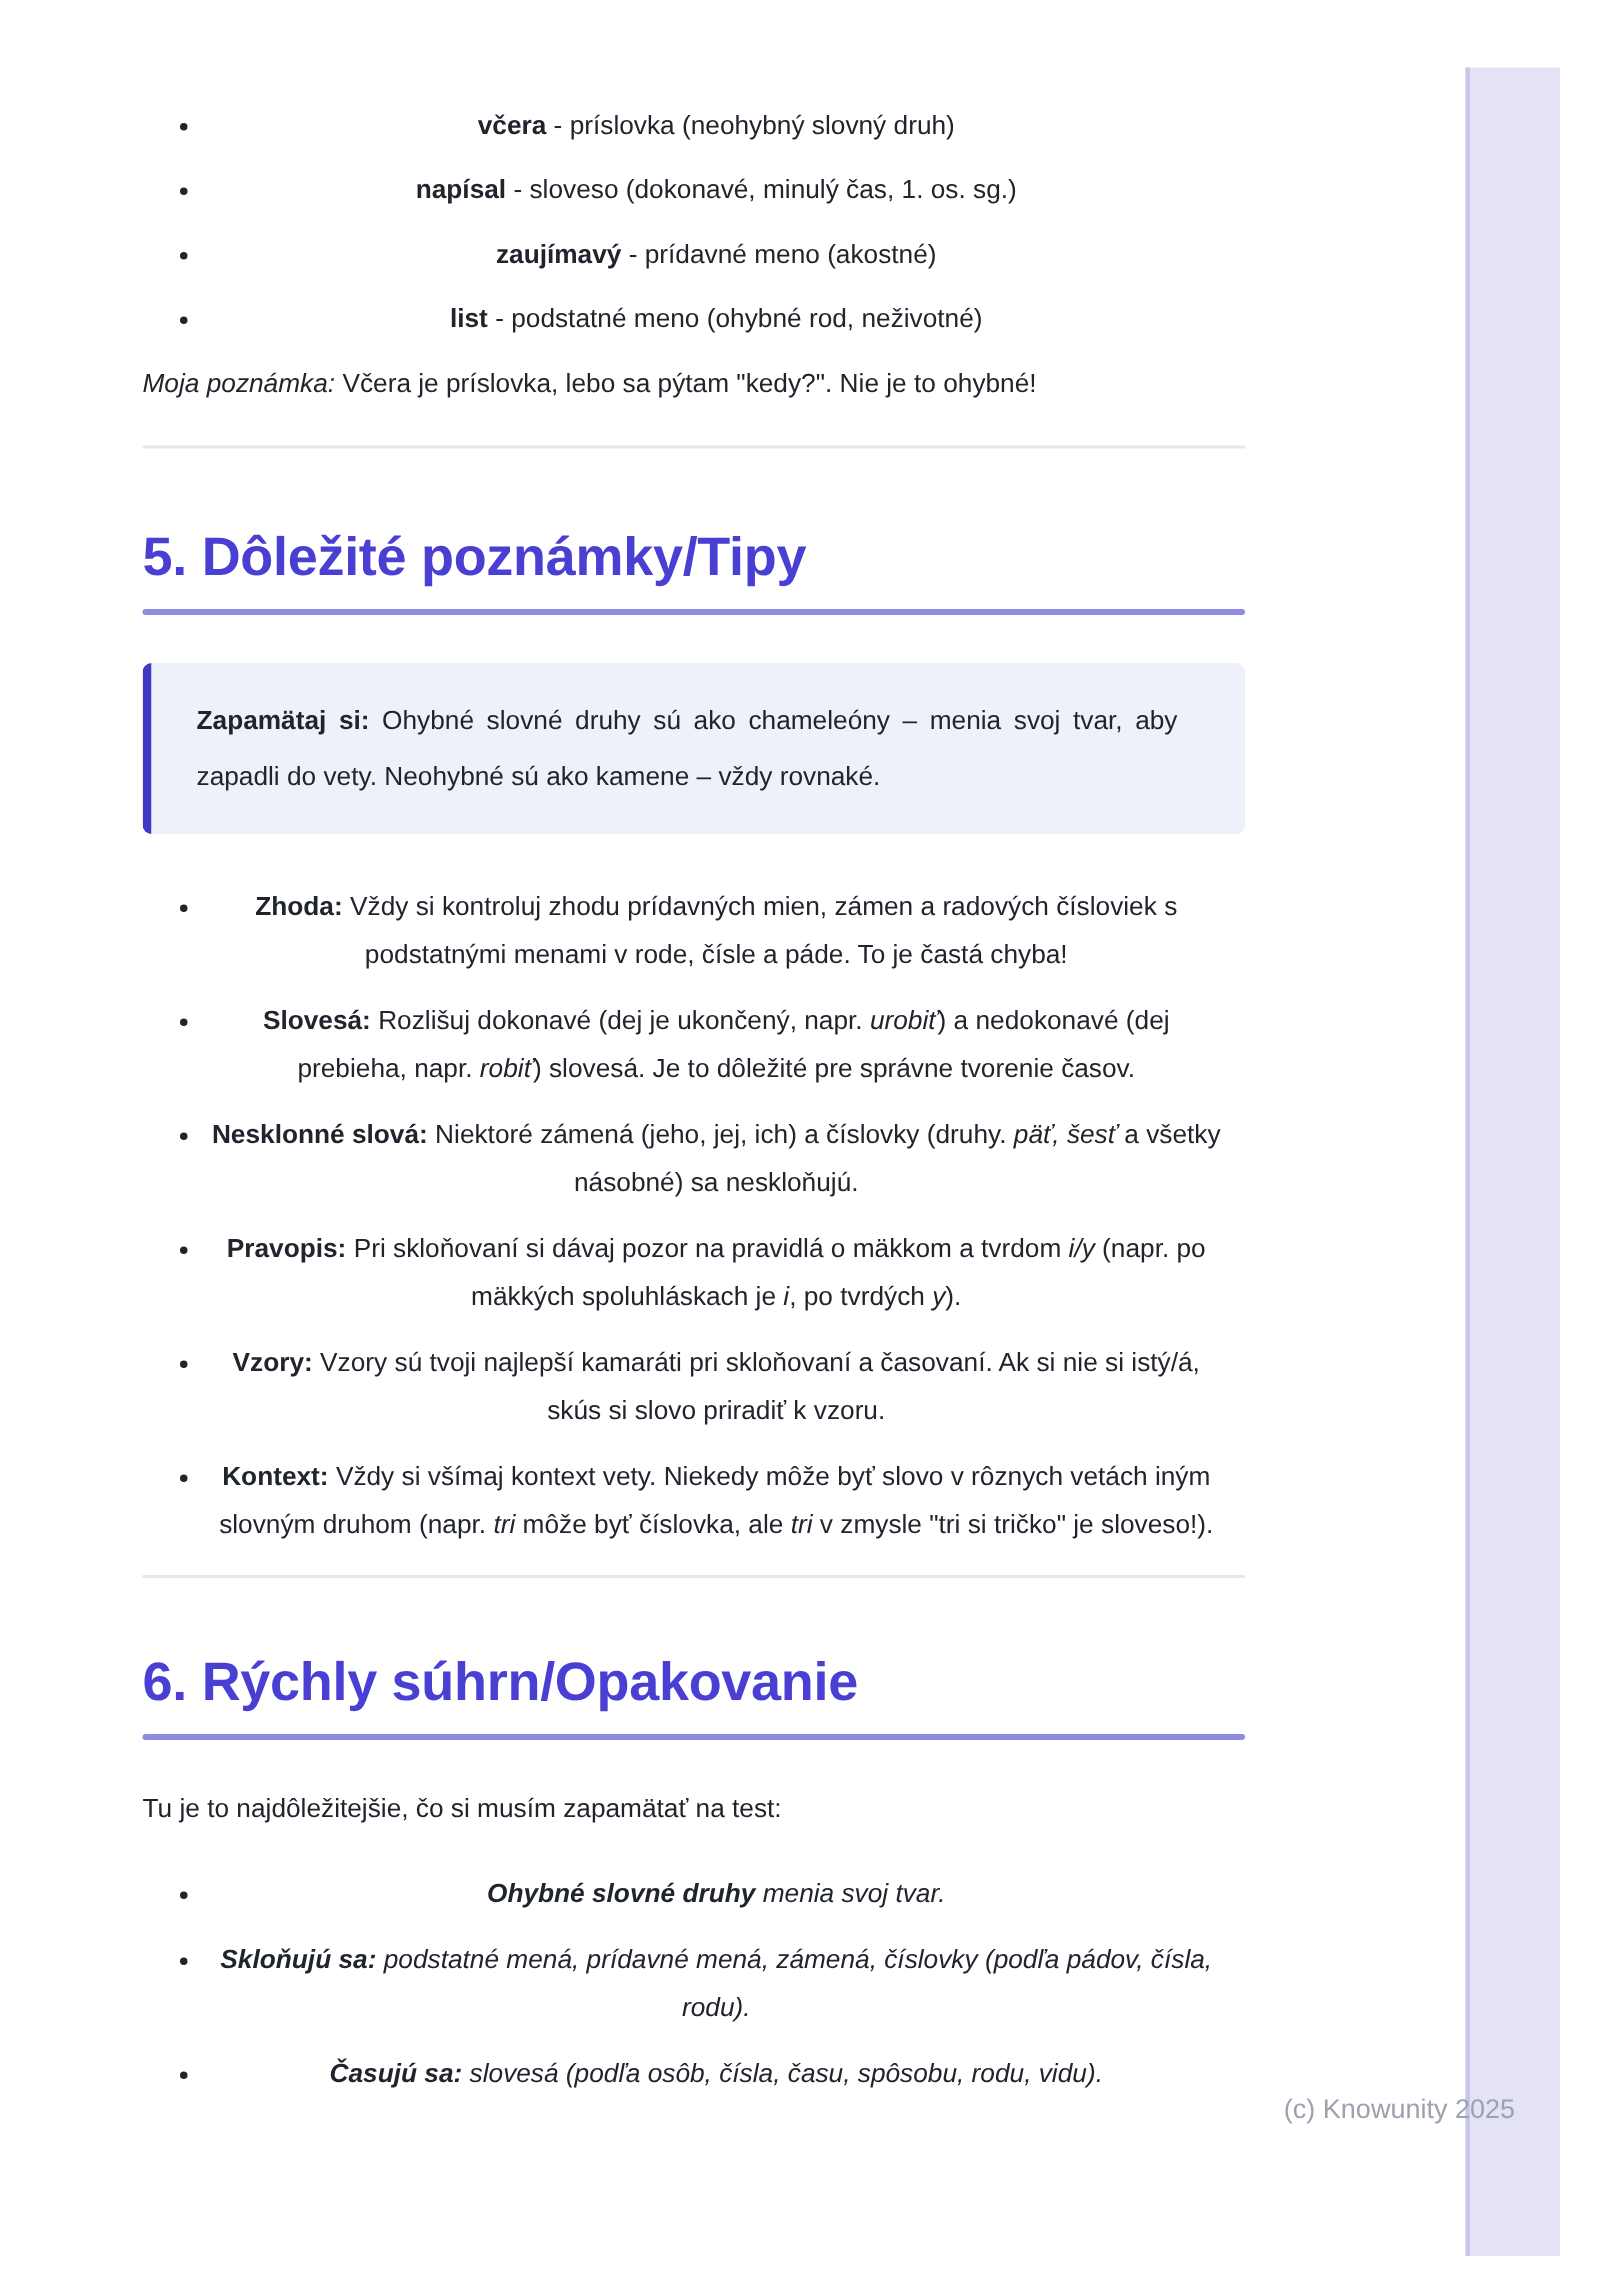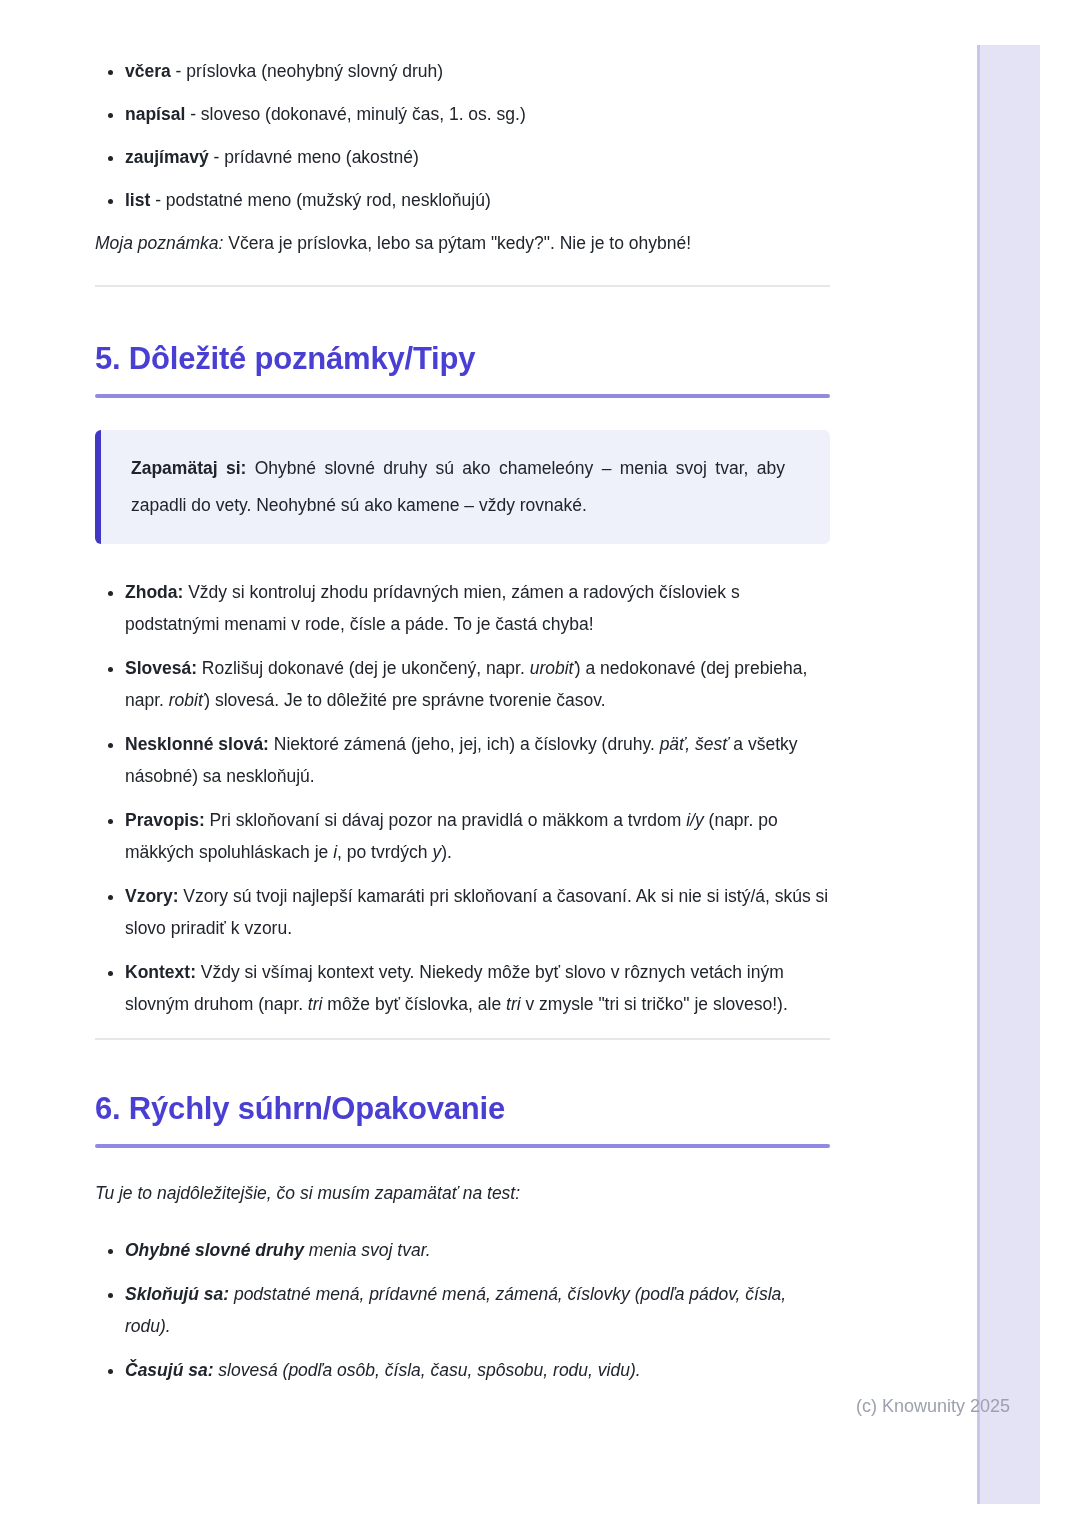--- a/index.html
+++ b/index.html
@@ -25,59 +25,59 @@
     background:var(--edge-bar);border-left:3px solid var(--edge-bar-line);
   }
   .footer{
     position:absolute;top:1396px;right:70px;
     font-size:18px;color:var(--footer-text);z-index:2;
   }
   .content{
     position:absolute;left:95px;top:0;width:735px;
     padding-top:56px;font-size:17.5px;line-height:30px;z-index:1;
   }
-  ul.list{list-style:disc;margin:0;padding:0 0 0 30px;}
+  ul.list{list-style:disc;margin:12px;padding:0 0 0 30px;text-align:center;}
   ul.top-list li{line-height:30px;margin-bottom:13px;}
   p.note{margin:13px 0 0;line-height:30px;}
   hr.divider{border:none;border-top:2px solid var(--divider);margin:27px 0 0;}
   hr.divider.mt-18{margin-top:18px;}
   h2.heading{
-    margin:51px 0 0;font-size:31px;line-height:42px;font-weight:700;
+    margin:51px 0 0;font-size:36px;line-height:42px;font-weight:700;
     color:var(--accent);letter-spacing:-0.2px;
   }
   h2.heading.heading--s6{margin-top:48px;}
   .heading-rule{margin-top:14px;height:4px;background:var(--heading-rule);border-radius:2px;}
   .callout{
     margin-top:32px;background:var(--callout-bg);
     border-left:6px solid var(--callout-border);
     border-radius:6px;padding:20px 45px 20px 30px;
   }
   .callout p{margin:0;line-height:37px;text-align:justify;}
   ul.tips{margin-top:32px;}
   ul.tips li{line-height:32px;margin-bottom:12px;}
-  p.intro{margin:30px 0 16px;line-height:30px;font-style:italic;}
+  p.intro{margin:30px 0 16px;line-height:30px;}
   ul.summary{margin-top:26px;}
   ul.summary li{line-height:32px;margin-bottom:12px;font-style:italic;}
   .seg-b{font-weight:700;}
   .seg-i{font-style:italic;}
 </style>
 </head>
 <body>
 
 <div class="edge-bar"></div>
 
 <div class="footer">(c) Knowunity 2025</div>
 
 <main class="content">
 
   <ul class="list top-list">
     <li><span class="seg-b">včera</span><span> - príslovka (neohybný slovný druh)</span></li>
     <li><span class="seg-b">napísal</span><span> - sloveso (dokonavé, minulý čas, 1. os. sg.)</span></li>
     <li><span class="seg-b">zaujímavý</span><span> - prídavné meno (akostné)</span></li>
-    <li><span class="seg-b">list</span><span> - podstatné meno (mužský rod, neskloňujú)</span></li>
+    <li><span class="seg-b">list</span><span> - podstatné meno (ohybné rod, neživotné)</span></li>
   </ul>
 
   <p class="note"><span class="seg-i">Moja poznámka:</span><span> Včera je príslovka, lebo sa pýtam "kedy?". Nie je to ohybné!</span></p>
 
   <hr class="divider">
 
   <h2 class="heading">5. Dôležité poznámky/Tipy</h2>
   <div class="heading-rule"></div>
 
   <aside class="callout">

